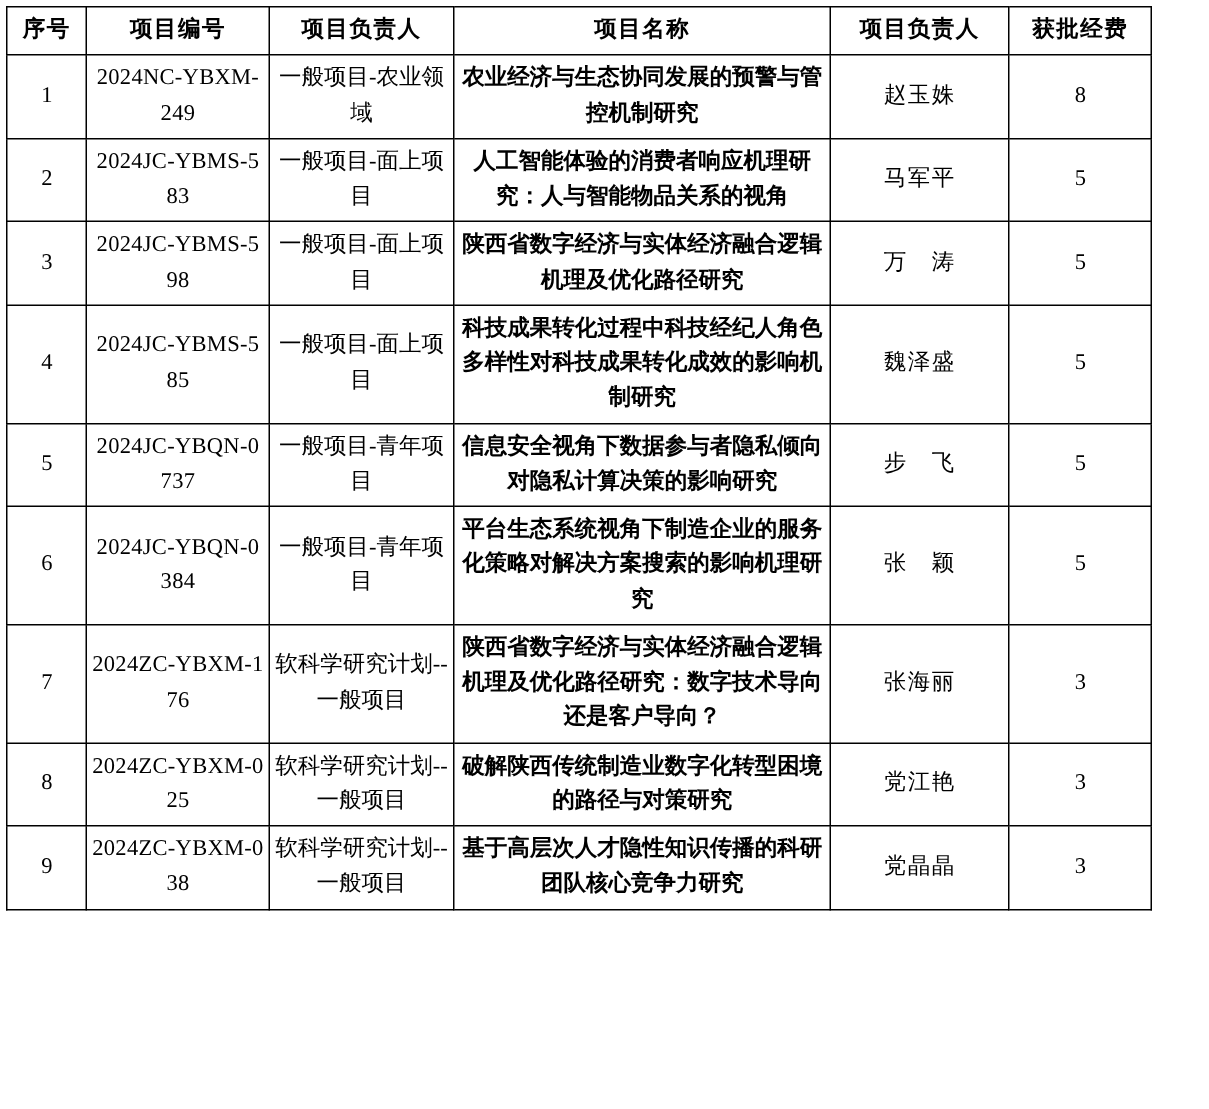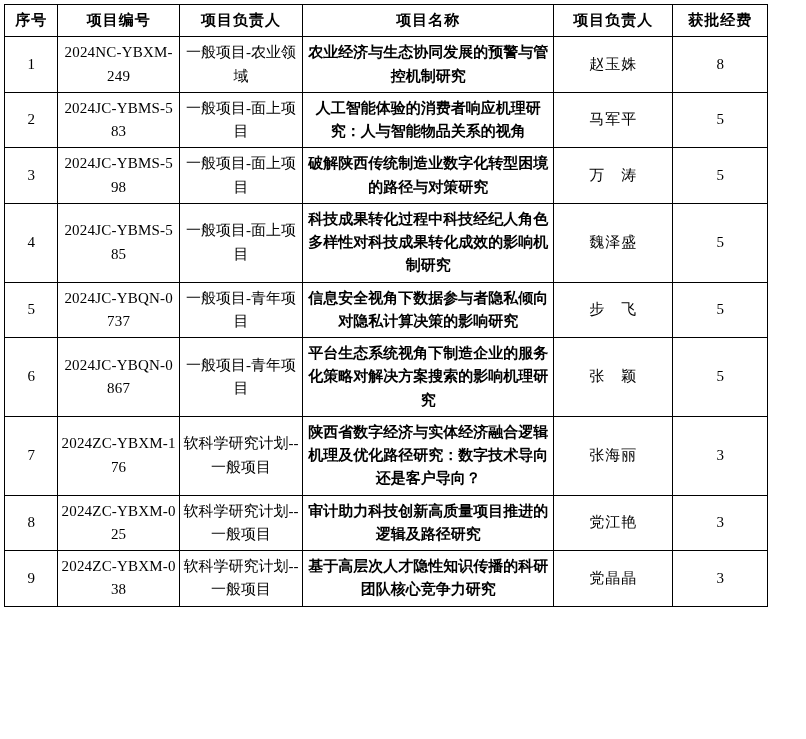--- a/index.html
+++ b/index.html
@@ -106,21 +106,21 @@
         <td class="code">2024JC-YBMS-583</td>
         <td class="cat">一般项目-面上项目</td>
         <td class="title">人工智能体验的消费者响应机理研究：人与智能物品关系的视角</td>
         <td class="leader">马军平</td>
         <td class="fund">5</td>
       </tr>
       <tr>
         <td class="no">3</td>
         <td class="code">2024JC-YBMS-598</td>
         <td class="cat">一般项目-面上项目</td>
-        <td class="title">破解陕西传统制造业数字化转型困境的路径与对策研究</td>
+        <td class="title">陕西省数字经济与实体经济融合逻辑机理及优化路径研究</td>
         <td class="leader">万　涛</td>
         <td class="fund">5</td>
       </tr>
       <tr>
         <td class="no">4</td>
         <td class="code">2024JC-YBMS-585</td>
         <td class="cat">一般项目-面上项目</td>
         <td class="title">科技成果转化过程中科技经纪人角色多样性对科技成果转化成效的影响机制研究</td>
         <td class="leader">魏泽盛</td>
         <td class="fund">5</td>
@@ -128,39 +128,39 @@
       <tr>
         <td class="no">5</td>
         <td class="code">2024JC-YBQN-0737</td>
         <td class="cat">一般项目-青年项目</td>
         <td class="title">信息安全视角下数据参与者隐私倾向对隐私计算决策的影响研究</td>
         <td class="leader">步　飞</td>
         <td class="fund">5</td>
       </tr>
       <tr>
         <td class="no">6</td>
-        <td class="code">2024JC-YBQN-0867</td>
+        <td class="code">2024JC-YBQN-0384</td>
         <td class="cat">一般项目-青年项目</td>
         <td class="title">平台生态系统视角下制造企业的服务化策略对解决方案搜索的影响机理研究</td>
         <td class="leader">张　颖</td>
         <td class="fund">5</td>
       </tr>
       <tr>
         <td class="no">7</td>
         <td class="code">2024ZC-YBXM-176</td>
         <td class="cat">软科学研究计划--一般项目</td>
         <td class="title">陕西省数字经济与实体经济融合逻辑机理及优化路径研究：数字技术导向还是客户导向？</td>
         <td class="leader">张海丽</td>
         <td class="fund">3</td>
       </tr>
       <tr>
         <td class="no">8</td>
         <td class="code">2024ZC-YBXM-025</td>
         <td class="cat">软科学研究计划--一般项目</td>
-        <td class="title">审计助力科技创新高质量项目推进的逻辑及路径研究</td>
+        <td class="title">破解陕西传统制造业数字化转型困境的路径与对策研究</td>
         <td class="leader">党江艳</td>
         <td class="fund">3</td>
       </tr>
       <tr>
         <td class="no">9</td>
         <td class="code">2024ZC-YBXM-038</td>
         <td class="cat">软科学研究计划--一般项目</td>
         <td class="title">基于高层次人才隐性知识传播的科研团队核心竞争力研究</td>
         <td class="leader">党晶晶</td>
         <td class="fund">3</td>

